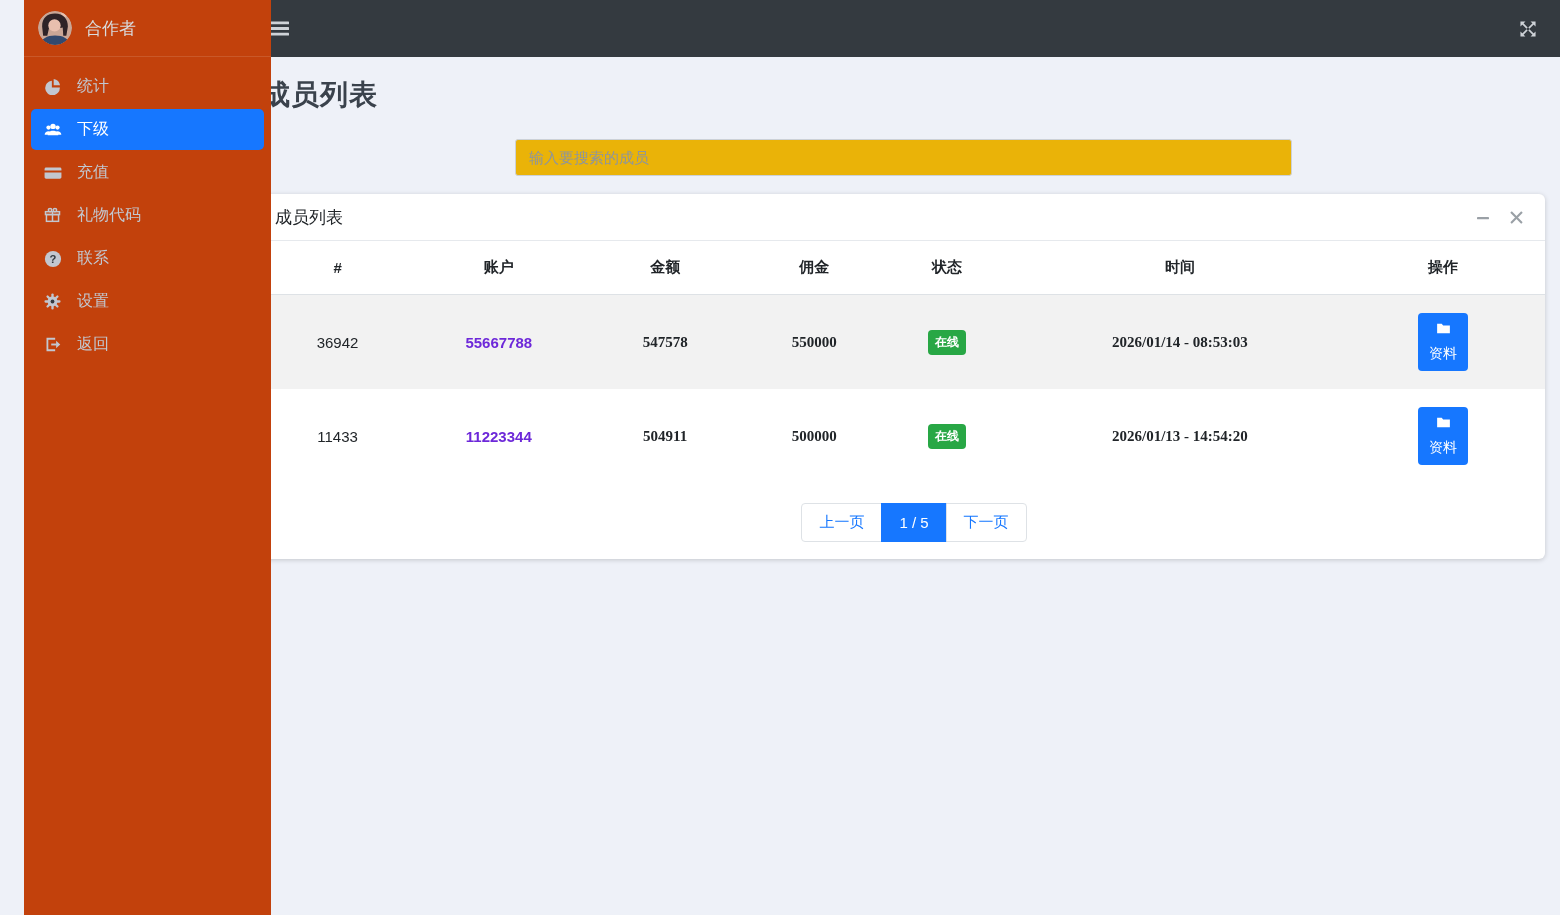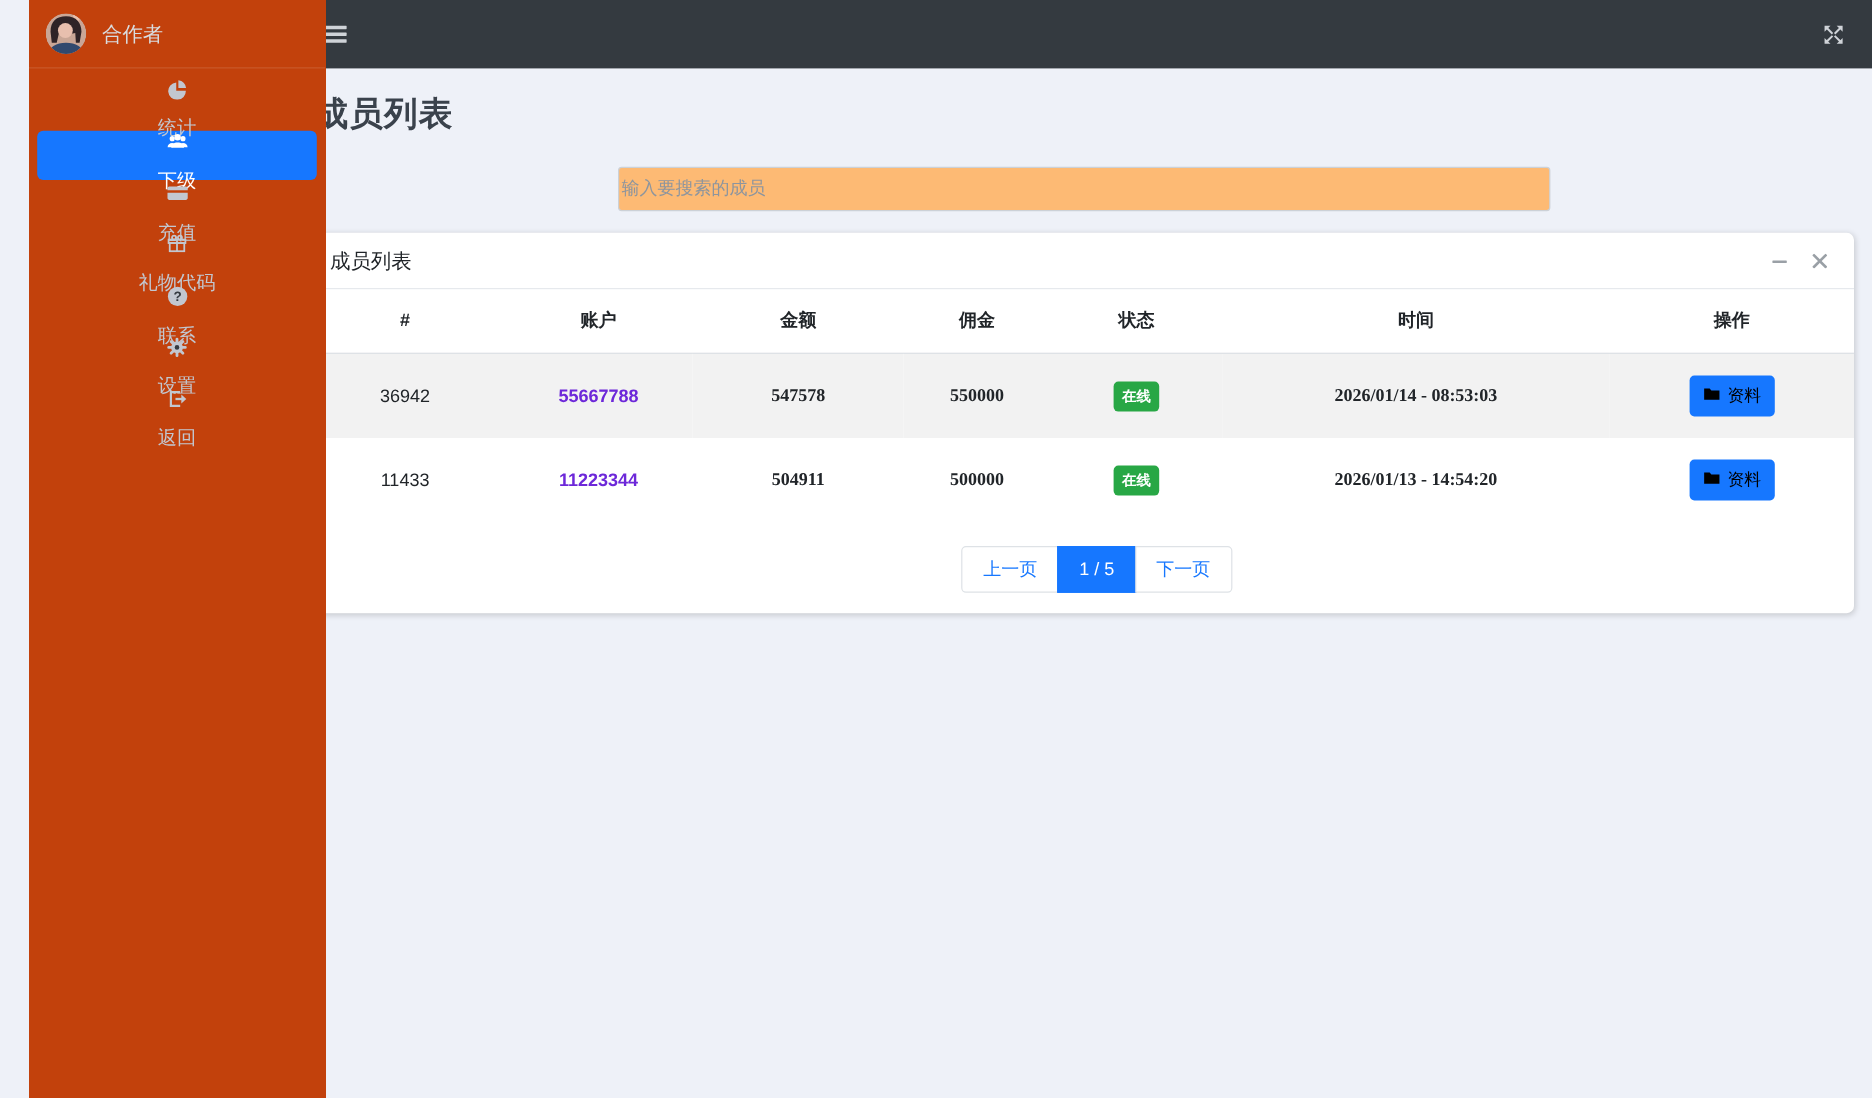--- a/index.html
+++ b/index.html
@@ -18,42 +18,42 @@
     display:flex; align-items:center; gap:13px;
     height:57px; padding:0 14px;
     border-bottom:1px solid rgba(255,255,255,.12);
   }
   .avatar{ width:34px; height:34px; border-radius:50%; overflow:hidden; flex:0 0 auto; }
   .brand-name{ color:#d9dcdf; font-size:17px; }
   .menu{ padding:9px 7px; }
   .menu-item{
     display:flex; align-items:center; gap:14px;
     height:41px; padding:0 11px; margin-bottom:2px;
-    border-radius:5px; color:#c2c7d0; font-size:16px; cursor:pointer;flex-direction:column;
+    border-radius:5px; color:#c2c7d0; font-size:16px; cursor:pointer;
   }
   .menu-item .ico{ width:21px; display:flex; justify-content:center; align-items:center; }
   .menu-item.active{ background:#1677ff; color:#fff; }
   
   .topbar{
     margin-left:247px; height:57px; background:#343a40;
     display:flex; align-items:center; justify-content:space-between;
     padding:0 23px;
   }
   .tb-btn{ background:none; border:none; padding:0; cursor:pointer; color:#cfd3d8; display:flex; }
   
   .content{ margin-left:247px; padding-top:19px; }
   .page-title{
     margin:0 0 0 15px; font-size:28px; font-weight:bold; color:#3a424c;
     letter-spacing:1px;
   }
   .search-row{ display:flex; justify-content:center; margin:25px 0 18px; }
   .search-input{
-    width:777px; height:37px; background:#fdba74;
+    width:777px; height:37px; background:#eab308;
     border:1px solid #ccd1d7; border-radius:3px;
-    padding:0 2px; font-size:15px; color:#495057; outline:none;
+    padding:0 13px; font-size:15px; color:#495057; outline:none;
   }
   .search-input::placeholder{ color:#8d959e; }
   
   .card{
     margin:0 15px 0 8px; background:#fff; border-radius:6px;
     box-shadow:0 1px 5px rgba(0,0,0,.18);
   }
   .card-header{
     display:flex; justify-content:space-between; align-items:center;
     padding:12px 20px 11px; border-bottom:1px solid #e6e9ed;
@@ -67,22 +67,22 @@
   tbody td{ padding:18px 6px; }
   tr.striped{ background:#f2f2f2; }
   .cell-bold{ font-weight:bold;font-family:Liberation Serif, serif; }
   .account-link{ color:#6d28d9; font-weight:bold; text-decoration:none; cursor:pointer; }
   .badge-online{
     display:inline-block; background:#28a745; color:#fff;
     font-size:12px; font-weight:bold; padding:4px 7px; border-radius:4px;
   }
   .btn-profile{
     display:inline-flex; align-items:center; gap:6px;
-    background:#1677ff; color:#000000; border:none; border-radius:4px;
-    padding:8px 11px; font-size:14px; cursor:pointer;
+    background:#1677ff; color:#ffffff; border:none; border-radius:4px;
+    padding:8px 11px; font-size:14px; cursor:pointer;flex-direction:column;
   }
   
   .pagination{ display:flex; justify-content:center; padding:20px 0 17px;margin-left:28px; }
   .page-btn{
     padding:9px 17px; border:1px solid #dee2e6; background:#fff;
     color:#1677ff; font-size:15px; cursor:pointer;
   }
   .page-btn + .page-btn{ margin-left:-1px; }
   .page-btn.first{ border-radius:4px 0 0 4px; }
   .page-btn.last{ border-radius:0 4px 4px 0; }

